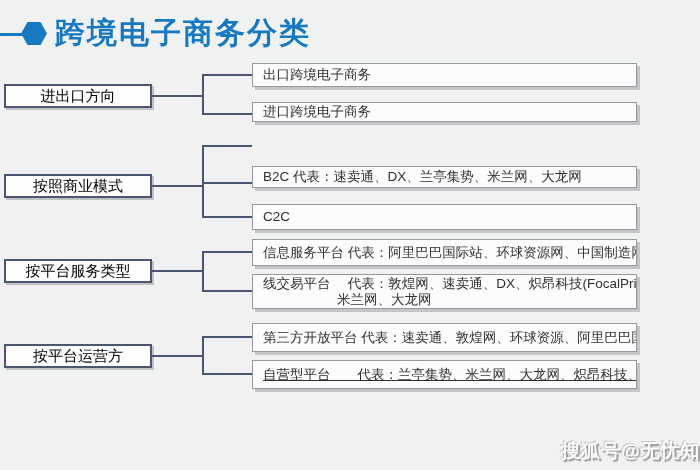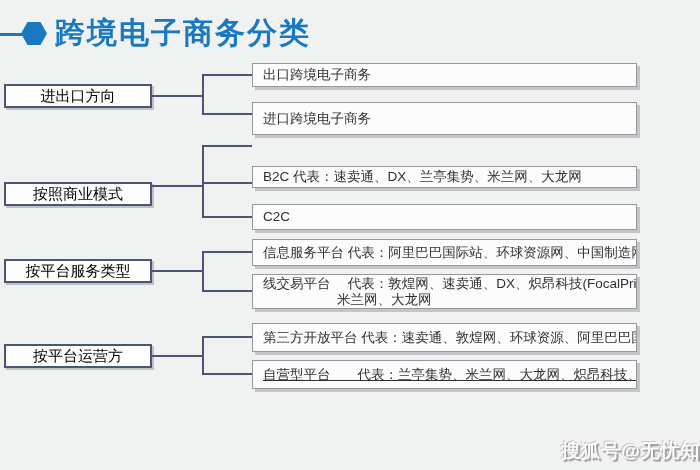--- a/index.html
+++ b/index.html
@@ -40,21 +40,21 @@
 
 <div class="stage">
 
   <div class="title-line"></div>
   <div class="hexagon"></div>
   <div class="page-title">跨境电子商务分类</div>
 
   <div class="pbox" style="top:84px;">
       <span>进出口方向</span>
     </div>
-  <div class="pbox" style="top:182px;">
+  <div class="pbox" style="top:174px;">
       <span>按照商业模式</span>
     </div>
   <div class="pbox" style="top:259px;">
       <span>按平台服务类型</span>
     </div>
   <div class="pbox" style="top:344px;">
       <span>按平台运营方</span>
     </div>
 
   <div class="cl h" style="left:152px;top:95px;width:52px;"></div>
@@ -74,21 +74,21 @@
   <div class="cl h" style="left:202px;top:290px;width:50px;"></div>
 
   <div class="cl h" style="left:152px;top:355px;width:52px;"></div>
   <div class="cl v" style="left:202px;top:336px;height:39px;"></div>
   <div class="cl h" style="left:202px;top:336px;width:50px;"></div>
   <div class="cl h" style="left:202px;top:373px;width:50px;"></div>
 
   <div class="cbox" style="top:63px;height:24px;">
     <span>出口跨境电子商务</span>
   </div>
-  <div class="cbox" style="top:102px;height:33px;">
+  <div class="cbox" style="top:102px;height:20px;">
     <span>进口跨境电子商务</span>
   </div>
 
   <div class="cbox" style="top:166px;height:22px;">
     <span>B2C  代表：速卖通、DX、兰亭集势、米兰网、大龙网</span>
   </div>
   <div class="cbox" style="top:204px;height:26px;">
     <span>C2C</span>
   </div>
 

